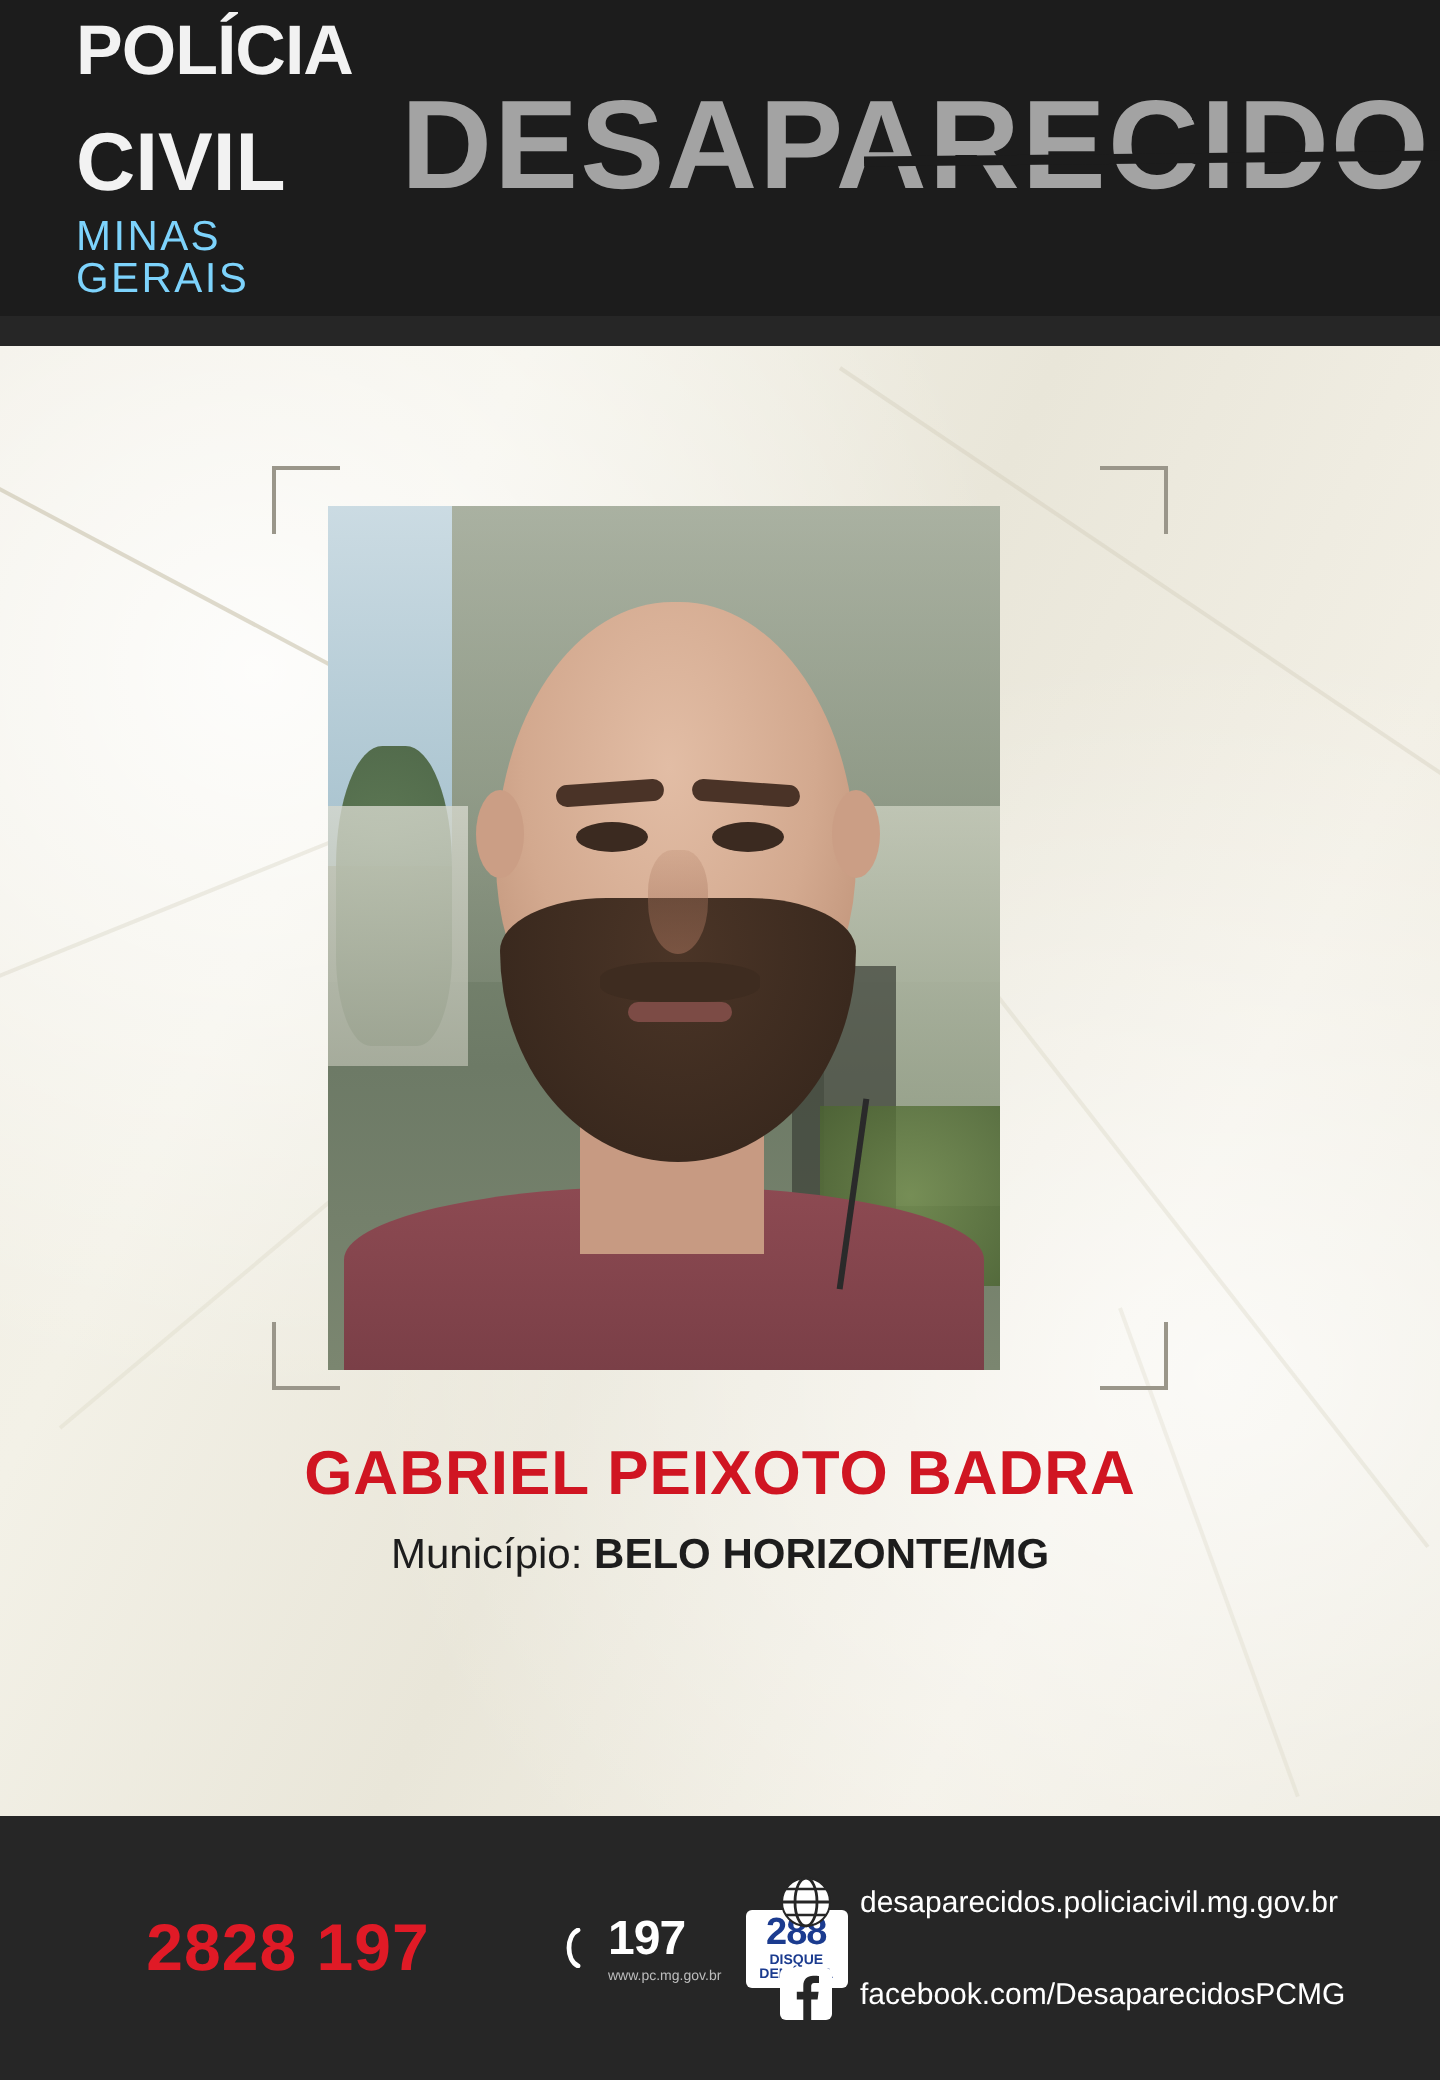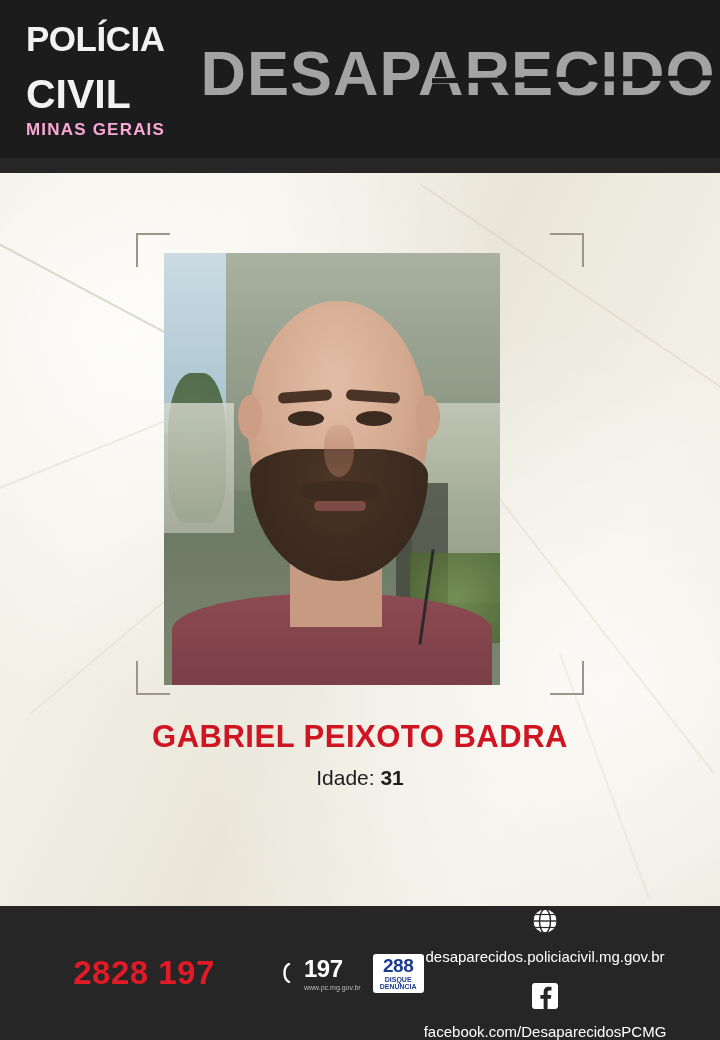--- a/index.html
+++ b/index.html
@@ -21,42 +21,42 @@
   .header {
     position: relative;
     height: 158px;
     background: #1c1c1c;
     display: flex;
     align-items: center;
     flex: 0 0 158px;
   }
   .logo {
     width: 196px;
-    padding-left: 26px;
+    padding-left: 38px;
     color: #ffffff;
     line-height: 1;
   }
   .logo .l1 {
     font-size: 35px;
     font-weight: bold;
     letter-spacing: -0.5px;
     color: #f2f2f2;
   }
   .logo .l2 {
     font-size: 41px;
     font-weight: bold;
     letter-spacing: 0px;
     color: #f2f2f2;
     margin-top: 18px;
   }
   .logo .l3 {
-    font-size: 17px;
-    font-weight: bold;
+    font-size: 21px;
+    font-weight: normal;
     letter-spacing: 1.2px;
-    color: #f9a8d4;
+    color: #7dd3fc;
     margin-top: 6px;
   }
   .title-wrap {
     flex: 1;
     display: flex;
     align-items: center;
     justify-content: center;
     position: relative;
     height: 100%;
   }
@@ -269,21 +269,20 @@
     justify-content: center;
     gap: 16px;
     padding-left: 10px;
   }
   .contact {
     display: flex;
     align-items: center;
     gap: 12px;
     color: #ffffff;
     font-size: 15px;
-    flex-direction: column;
   }
   .ic {
     width: 30px; height: 30px;
     display: inline-flex;
     align-items: center;
     justify-content: center;
     flex: 0 0 30px;
   }
   .ic svg { display: block; }
 </style>
@@ -347,22 +346,22 @@
           <div class="ph-stache"></div>
           <div class="ph-mouth"></div>
           <div class="ph-cord"></div>
         </div>
       </div>
     </div>
 
     <div class="info">
       <div class="name">GABRIEL PEIXOTO BADRA</div>
       <div class="line">
-        <span>Idade:</span>
-        <span class="val">31</span>
+        <span>Município:</span>
+        <span class="val">BELO HORIZONTE/MG</span>
       </div>
     </div>
   </div>
 
   <div class="footer">
     <div class="ligue">
       <div>2828 197</div>
     </div>
 
     <div class="badges">

